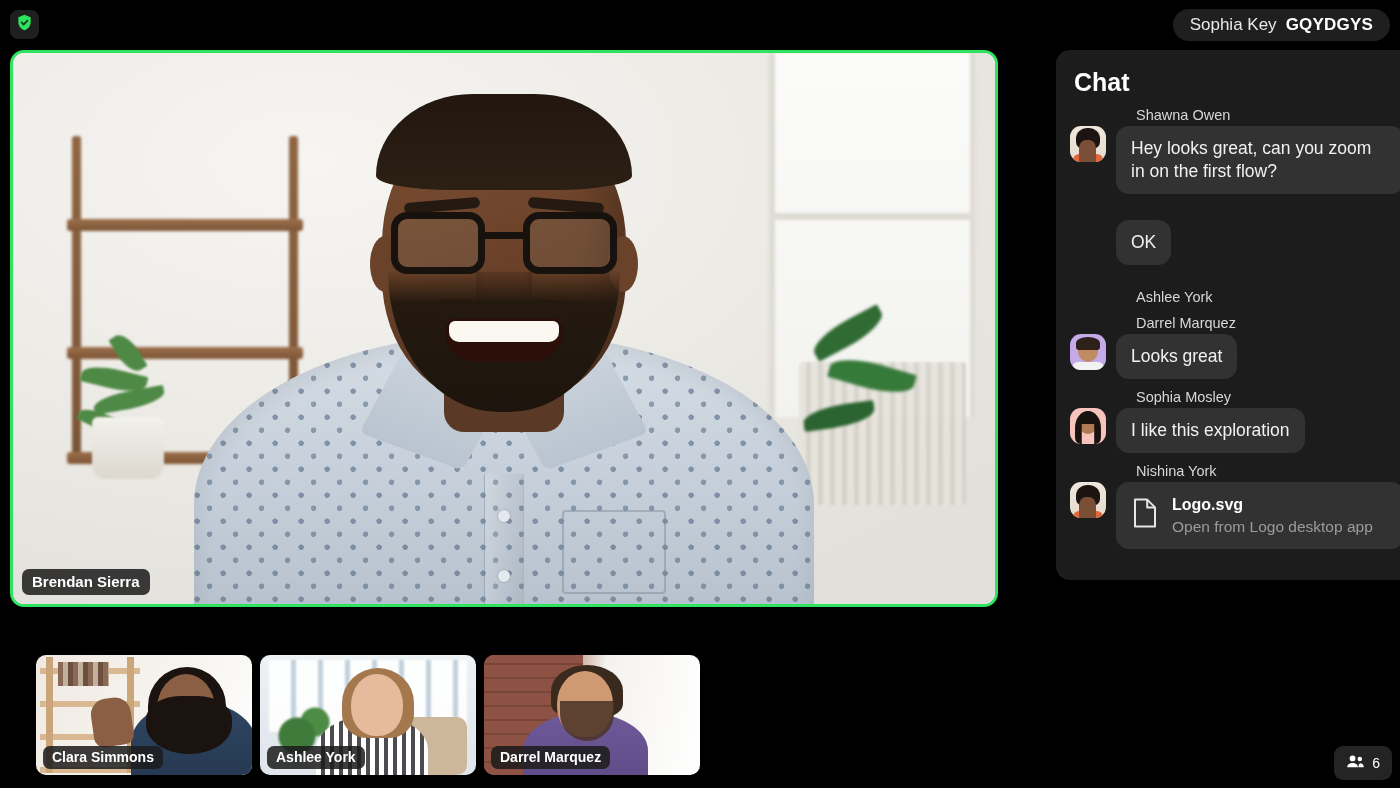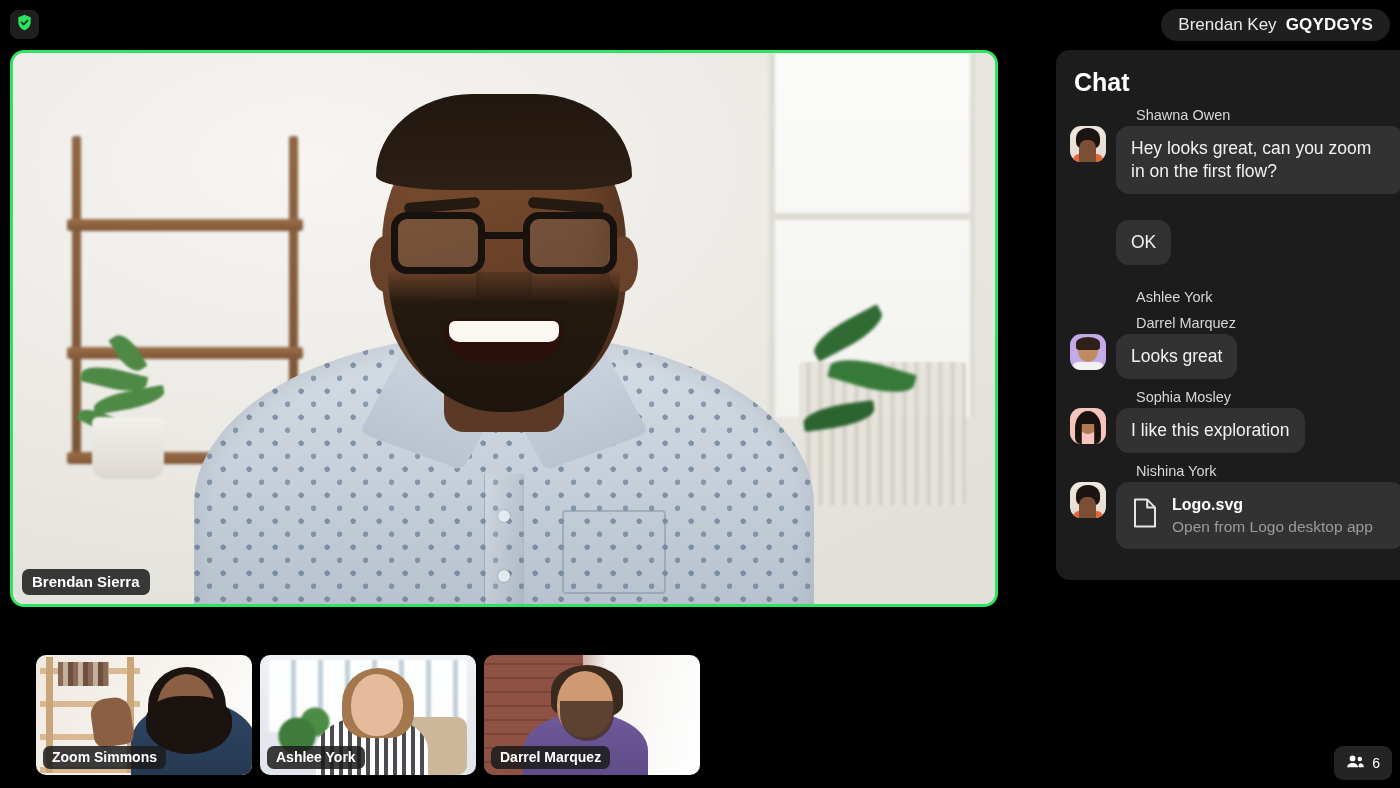--- a/index.html
+++ b/index.html
@@ -422,21 +422,21 @@
   <div class="shield-btn">
     <span>
       <svg width="19" height="19" viewBox="0 0 24 24" aria-hidden="true">
         <path d="M12 2.2 4.2 5.3v6.2c0 5 3.3 9.2 7.8 10.3 4.5-1.1 7.8-5.3 7.8-10.3V5.3L12 2.2z" fill="#2ee35f"></path>
         <path d="M8.3 11.9l2.6 2.7 4.8-5" fill="none" stroke="#16331f" stroke-width="2.1" stroke-linecap="round" stroke-linejoin="round"></path>
       </svg>
     </span>
   </div>
 
   <div class="sharing-key">
-    <span class="label">Brendan Key</span>
+    <span class="label">Sophia Key</span>
     <span class="value">GQYDGYS</span>
   </div>
 
   <div class="stage">
     <div class="stage-video">
       <div class="scene-wall"></div>
       <div class="scene-window"></div>
       <div class="scene-radiator"></div>
       <div class="shelf">
         <div class="post l"></div>
@@ -496,21 +496,21 @@
 
     <div class="thumb">
       <div class="t1-bg"></div>
         <div class="t1-shelf"></div>
         <div class="t1-books"></div>
       <div class="t1-body"></div>
         <div class="t1-hair"></div>
         <div class="t1-head"></div>
       <div class="t1-hair2"></div>
         <div class="t1-hand"></div>
-      <div class="name-tag">Zoom Simmons</div>
+      <div class="name-tag">Clara Simmons</div>
     </div>
 
     <div class="thumb">
       <div class="t2-bg"></div>
         <div class="t2-win"></div>
         <div class="t2-plant"></div>
       <div class="t2-chair"></div>
         <div class="t2-body"></div>
       <div class="t2-hair"></div>
         <div class="t2-head"></div>

